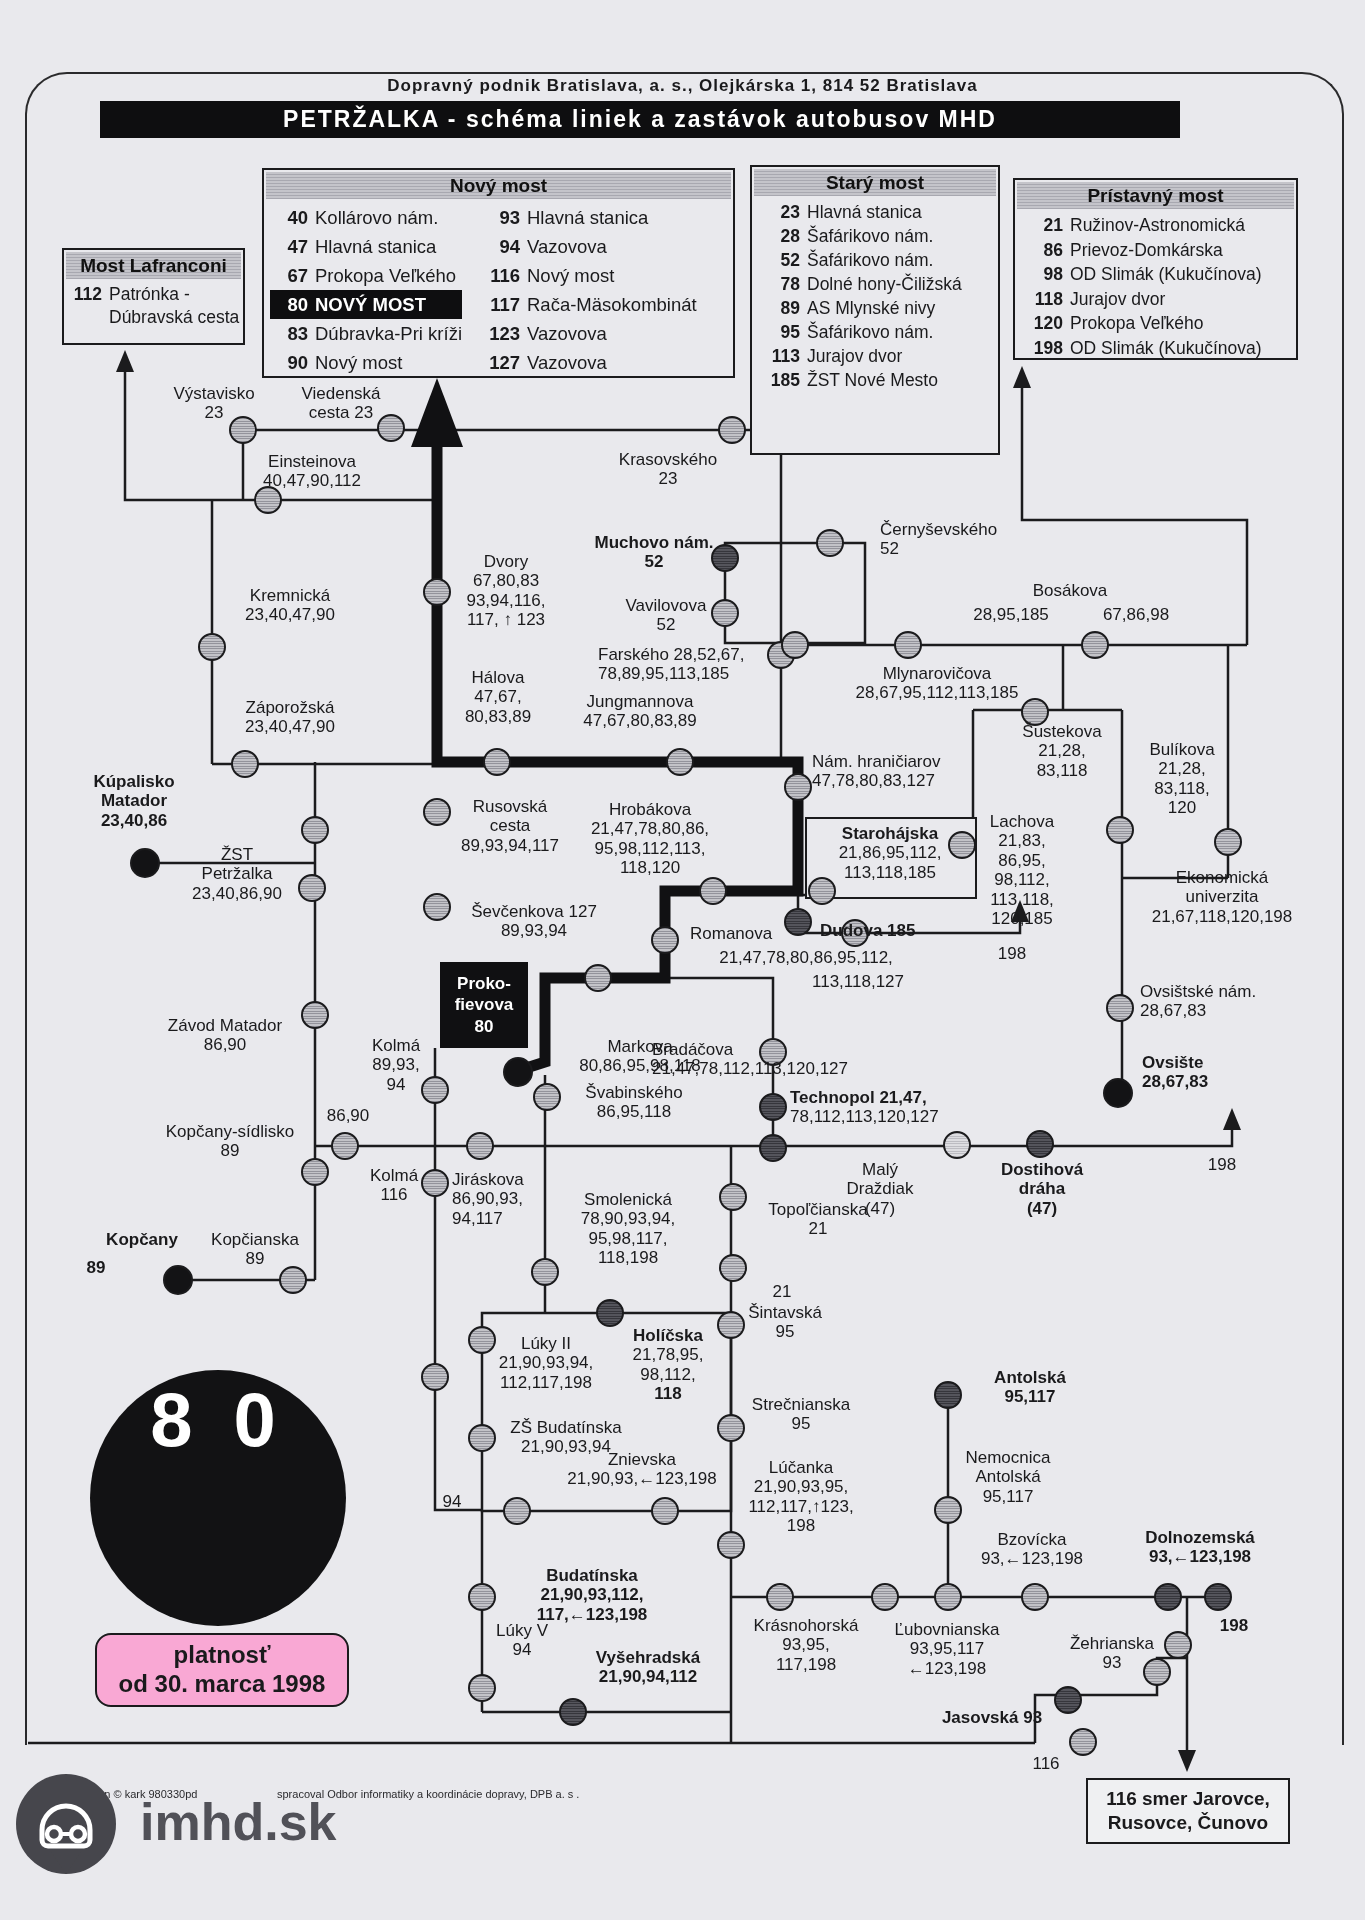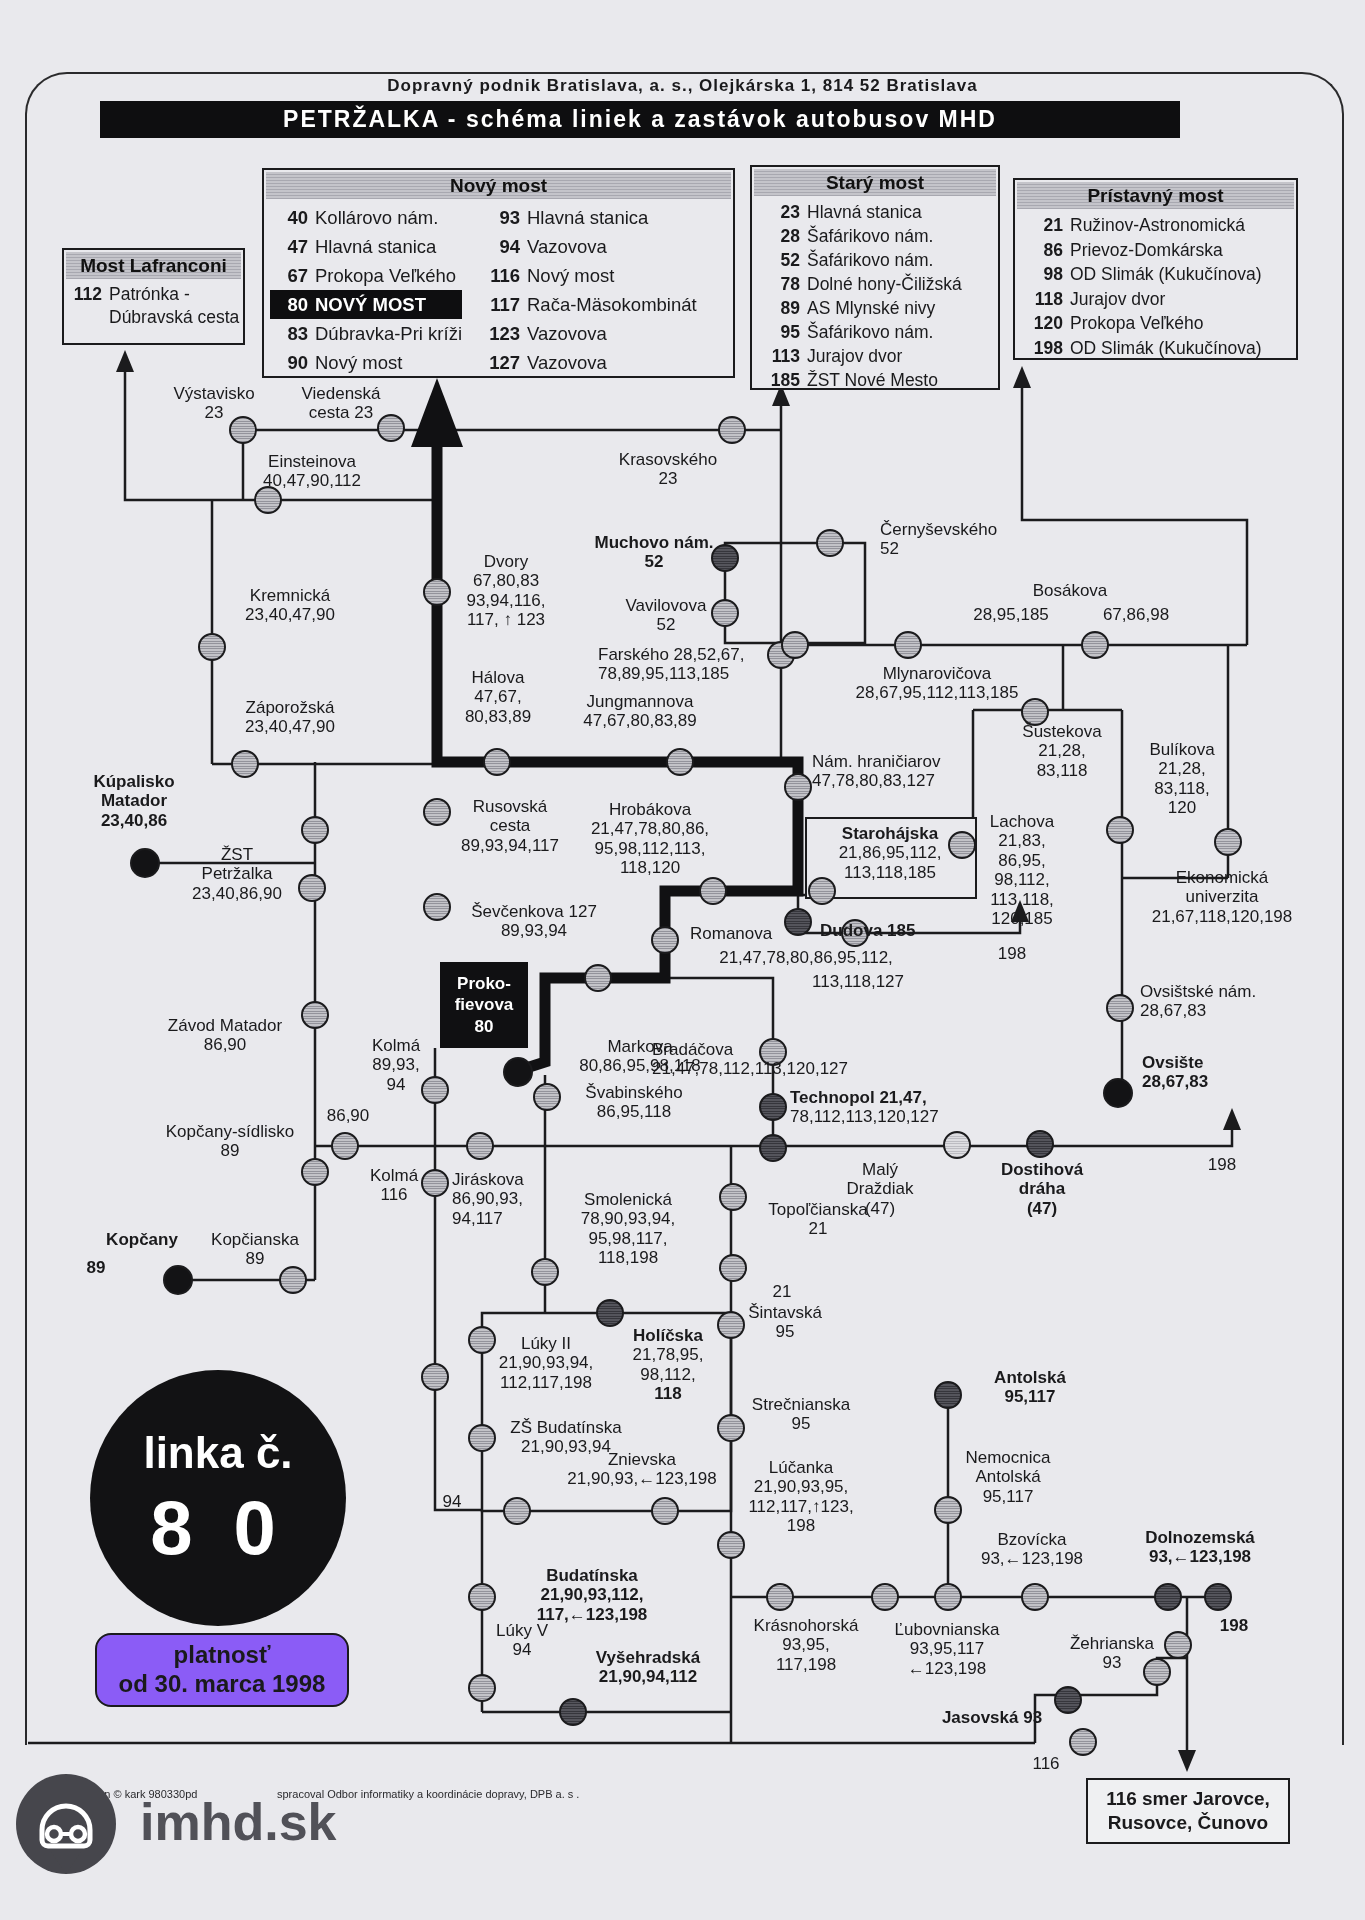--- a/index.html
+++ b/index.html
@@ -23,21 +23,21 @@
   .legend-list{padding:2px 6px;}
   .lg-row{display:flex;align-items:baseline;white-space:nowrap;}
   .lg-num{font-weight:bold;text-align:right;flex:0 0 auto;}
   .lg-name{margin-left:7px;}
   .lg-row.hl{background:#0e0e10;color:#fff;font-weight:bold;padding-right:4px;}
   #box-novy{left:262px;top:168px;width:473px;height:210px;}
   #box-novy .cols{display:flex;}
   #box-novy .lg-row{font-size:18.5px;line-height:29px;}
   #box-novy .lg-num{width:38px;}
   #box-novy .col-right .lg-num{width:46px;}
-  #box-stary{left:750px;top:165px;width:250px;height:225px;}
+  #box-stary{left:750px;top:165px;width:250px;height:290px;}
   #box-stary .lg-row{font-size:17.5px;line-height:24px;}
   #box-stary .lg-num{width:42px;}
   #box-pristavny{left:1013px;top:178px;width:285px;height:182px;}
   #box-pristavny .lg-row{font-size:17.5px;line-height:24.5px;}
   #box-pristavny .lg-num{width:42px;}
   #box-lafranconi{left:62px;top:248px;width:183px;height:97px;}
   #box-lafranconi .lg-row{font-size:17.5px;line-height:23px;}
   #box-lafranconi .lg-num{width:32px;}
   
   #map-svg{position:absolute;left:0;top:0;}
@@ -47,21 +47,21 @@
   .lbl.left{transform:none;text-align:left;}
   
   #prokofievova-box{position:absolute;left:440px;top:962px;width:88px;height:86px;background:#101012;
        color:#fff;font-weight:bold;font-size:17px;line-height:1.25;display:flex;flex-direction:column;
        align-items:center;justify-content:center;text-align:center;}
   #line-badge{position:absolute;left:90px;top:1370px;width:256px;height:256px;border-radius:50%;
        background:#121214;color:#fff;text-align:center;}
   #badge-l1{font-weight:bold;font-size:44px;margin-top:58px;}
   #badge-l2{font-weight:bold;font-size:76px;letter-spacing:10px;margin-top:6px;}
   #validity-box{position:absolute;left:95px;top:1633px;width:250px;height:70px;border:2.5px solid #1b1b1d;
-       border-radius:16px;background:#8b5cf6;display:flex;flex-direction:column;align-items:center;
+       border-radius:16px;background:#f9a8d4;display:flex;flex-direction:column;align-items:center;
        justify-content:center;font-weight:bold;font-size:24px;line-height:1.2;}
   #direction-box{position:absolute;left:1086px;top:1778px;width:200px;height:62px;border:2px solid #1b1b1d;
        background:#eff0f2;display:flex;flex-direction:column;align-items:center;justify-content:center;
        font-weight:bold;font-size:19px;line-height:1.25;}
   
   .credit{position:absolute;font-size:11px;color:#2b2b2e;}
   #credit-design{left:78px;top:1788px;}
   #credit-author{left:277px;top:1788px;}
   #imhd-logo{position:absolute;left:10px;top:1772px;width:112px;height:112px;}
   #imhd-text{position:absolute;left:140px;top:1792px;font-size:52px;font-weight:bold;color:#515158;}
@@ -682,21 +682,20 @@
       </div>
   </div>
 
   <div id="prokofievova-box">
       <div>Proko-</div>
       <div>fievova</div>
       <div>80</div>
     </div>
 
   <div id="line-badge">
-    <div id="badge-l1">linka č.</div>
     <div id="badge-l2">8 0</div>
   </div>
 
   <div id="validity-box">
     <div>platnosť</div>
     <div>od 30. marca 1998</div>
   </div>
 
   <div id="direction-box">
     <div>116 smer Jarovce,</div>

